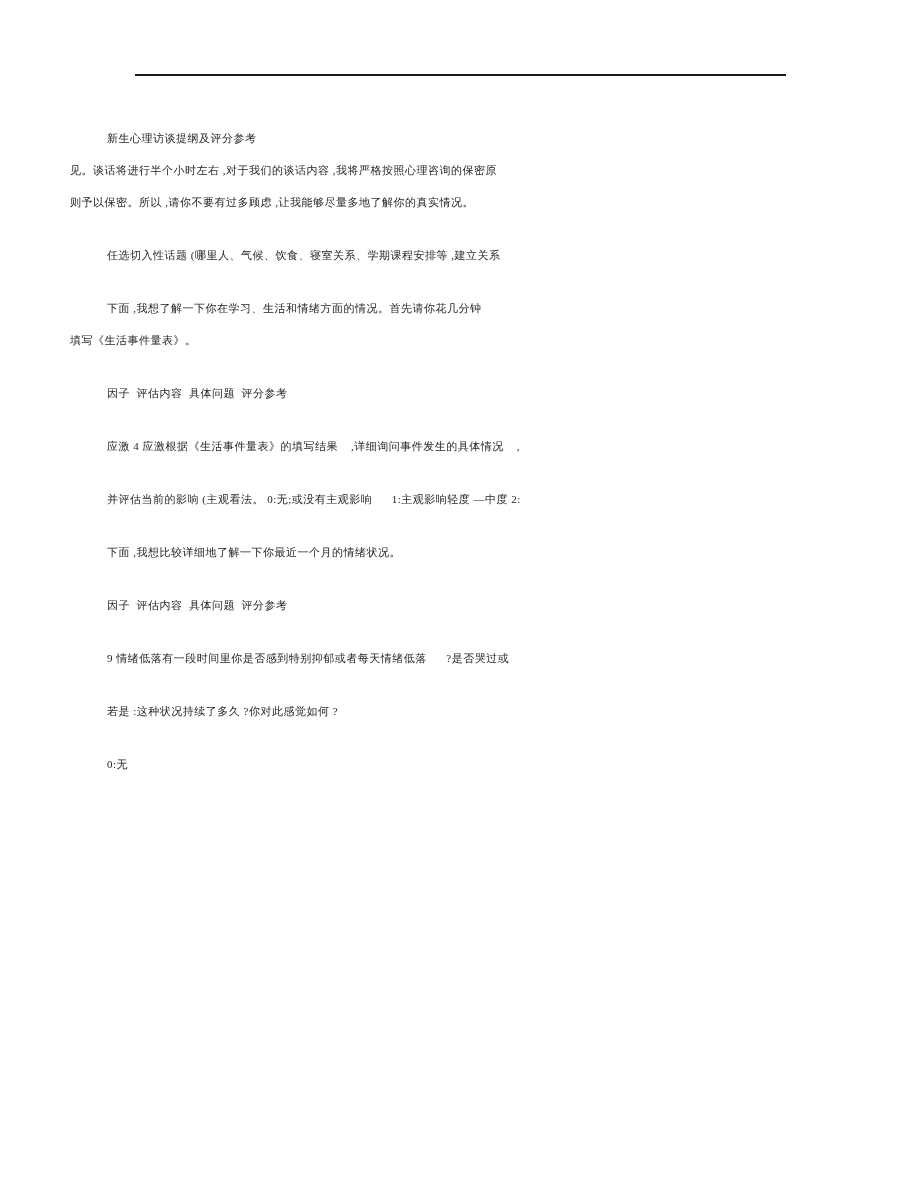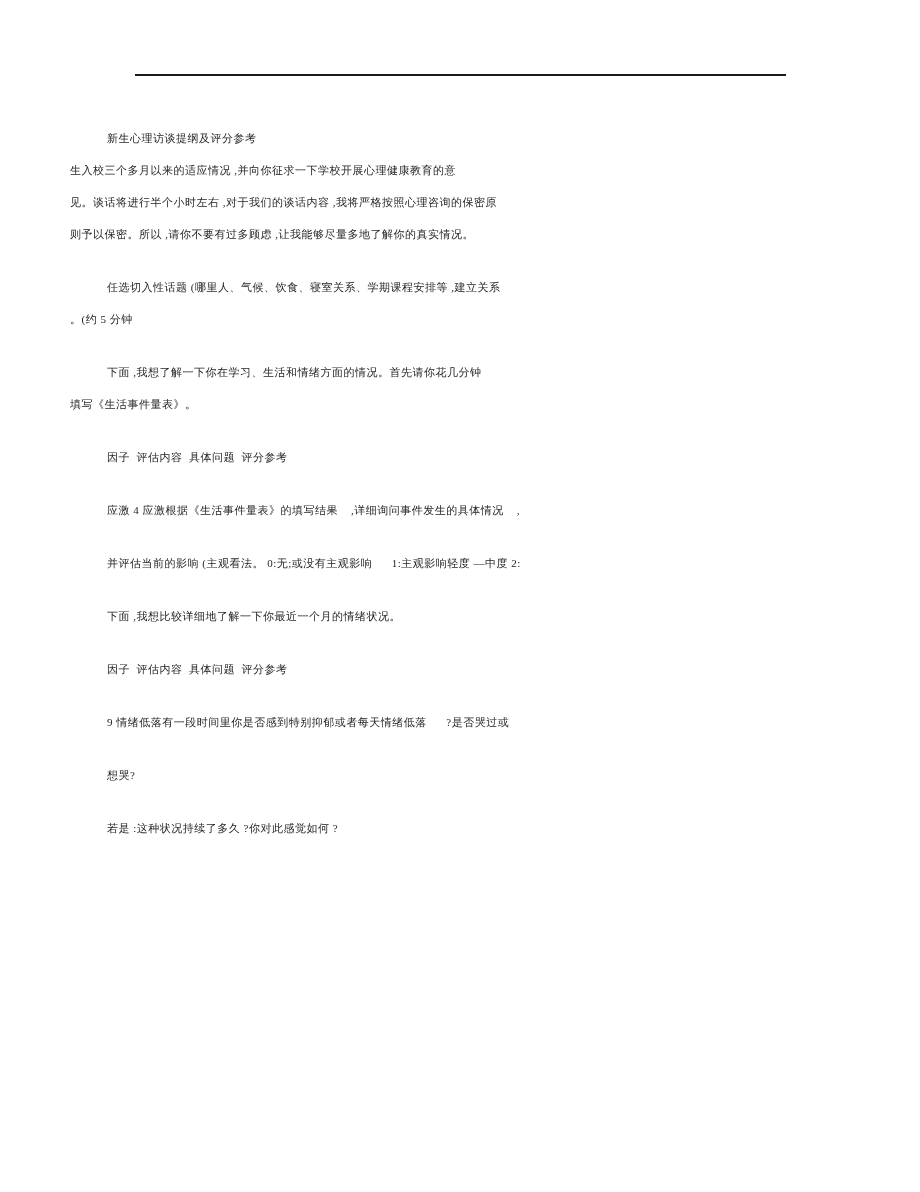--- a/index.html
+++ b/index.html
@@ -37,30 +37,28 @@
   .doc-title { margin-top: 51px; }
 </style>
 </head>
 <body>
 
 <div class="page">
   <div class="rule"></div>
   <div class="content">
     <div class="line doc-title indent">新生心理访谈提纲及评分参考</div>
     <div>
-        <div class="line cont">生入校三个多月以来的适应情况 ,并向你征求一下学校开展心理健康教育的意</div>
         <div class="line cont">见。谈话将进行半个小时左右 ,对于我们的谈话内容 ,我将严格按照心理咨询的保密原</div>
         <div class="line cont">则予以保密。所以 ,请你不要有过多顾虑 ,让我能够尽量多地了解你的真实情况。</div>
         <div class="line para indent">任选切入性话题 (哪里人、气候、饮食、寝室关系、学期课程安排等 ,建立关系</div>
-        <div class="line cont">。(约 5 分钟</div>
         <div class="line para indent">下面 ,我想了解一下你在学习、生活和情绪方面的情况。首先请你花几分钟</div>
         <div class="line cont">填写《生活事件量表》。</div>
         <div class="line para indent">因子  评估内容  具体问题  评分参考</div>
         <div class="line para indent">应激 4 应激根据《生活事件量表》的填写结果    ,详细询问事件发生的具体情况    ,</div>
         <div class="line para indent">并评估当前的影响 (主观看法。 0:无;或没有主观影响      1:主观影响轻度 —中度 2:</div>
         <div class="line para indent">下面 ,我想比较详细地了解一下你最近一个月的情绪状况。</div>
         <div class="line para indent">因子  评估内容  具体问题  评分参考</div>
         <div class="line para indent">9 情绪低落有一段时间里你是否感到特别抑郁或者每天情绪低落      ?是否哭过或</div>
-        <div class="line para indent">想哭?</div>
         <div class="line para indent">若是 :这种状况持续了多久 ?你对此感觉如何 ?</div>
+        <div class="line para indent">0:无</div>
       </div>
   </div>
 </div>
 
 </body></html>

